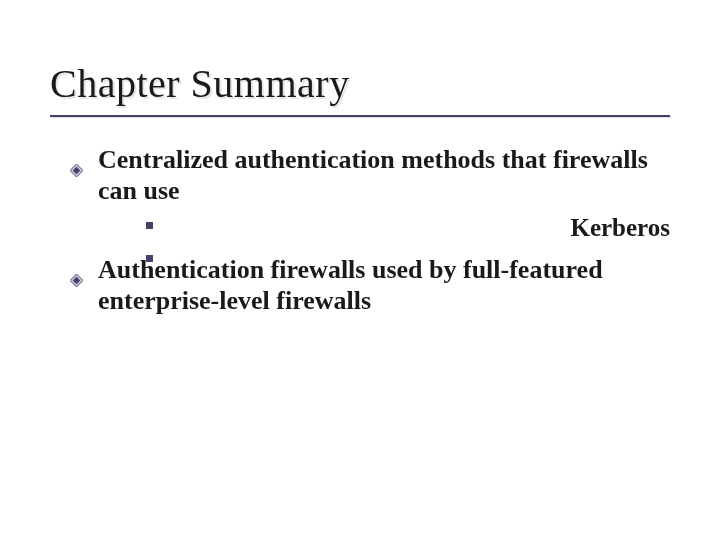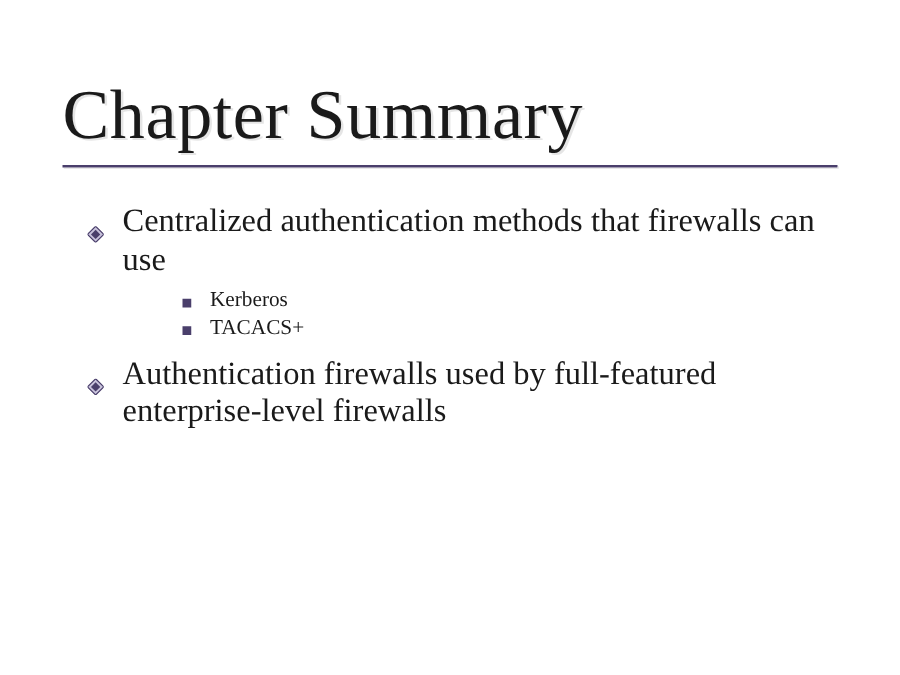--- a/index.html
+++ b/index.html
@@ -13,36 +13,37 @@
     overflow: hidden;
   }
   .slide {
     box-sizing: border-box;
     width: 720px;
     height: 540px;
     padding: 60px 50px 40px 50px;
     position: relative;
   }
   .title {
-    font-size: 56px;
+    font-size: 40px;
     font-weight: 400;
     margin: 0 0 8px 0;
     letter-spacing: 0.5px;
     text-shadow: 2px 2px 0 rgba(0,0,0,0.10);
   }
   .title-underline {
     border: none;
     border-top: 2px solid #4a3f6b;
     margin: 0 0 28px 0;
     box-shadow: 1px 1px 0 rgba(0,0,0,0.12);
   }
   .bullets {
     list-style: none;
     padding: 0;
     margin: 0 0 0 20px;
+    font-weight: bold;
   }
   .bullets > li {
     position: relative;
     padding-left: 28px;
     font-size: 26px;
     line-height: 1.18;
     margin-bottom: 6px;
   }
   .diamond-icon {
     position: absolute;
@@ -53,22 +54,23 @@
     display: block;
   }
   .sub-bullets {
     list-style: none;
     padding: 0;
     margin: 6px 0 10px 48px;
   }
   .sub-bullets > li {
     position: relative;
     padding-left: 22px;
-    font-size: 17px;
+    font-size: 25px;
     line-height: 1.3;
+    text-align: right;
   }
   .square-icon {
     position: absolute;
     left: 0;
     top: 10px;
     width: 7px;
     height: 7px;
     background: #4a3f6b;
     display: block;
   }
@@ -91,21 +93,20 @@
         </svg>
       </span>
       <span>Centralized authentication methods that firewalls can use</span>
       <ul class="sub-bullets">
         <li>
           <span class="square-icon"></span>
           <span>Kerberos</span>
         </li>
         <li>
           <span class="square-icon"></span>
-          <span>TACACS+</span>
         </li>
       </ul>
     </li>
 
 
     <li>
       <span class="diamond-icon">
         <svg viewBox="0 0 14 14" width="13" height="13">
           <polygon points="7,0 14,7 7,14 0,7" fill="#c9c3dc" stroke="#4a3f6b" stroke-width="1"></polygon>
           <polygon points="7,3 11,7 7,11 3,7" fill="#4a3f6b"></polygon>

